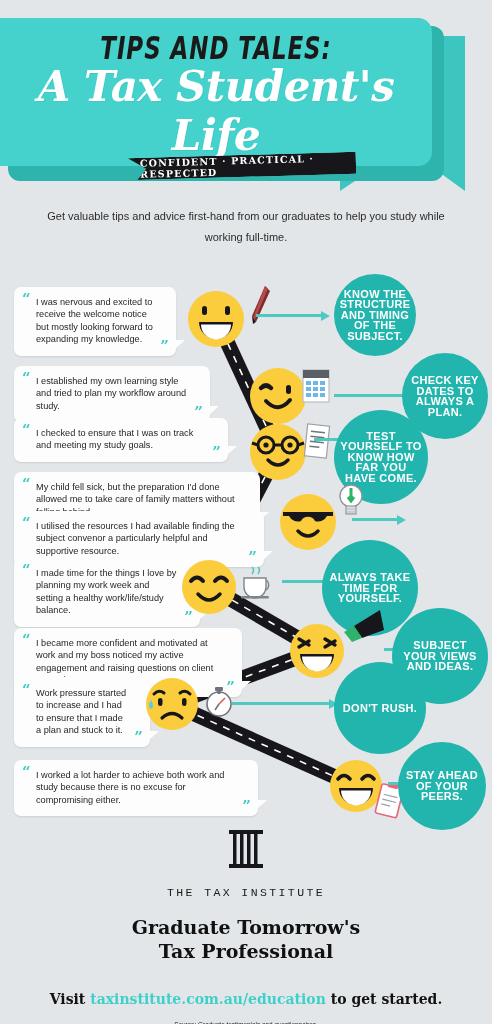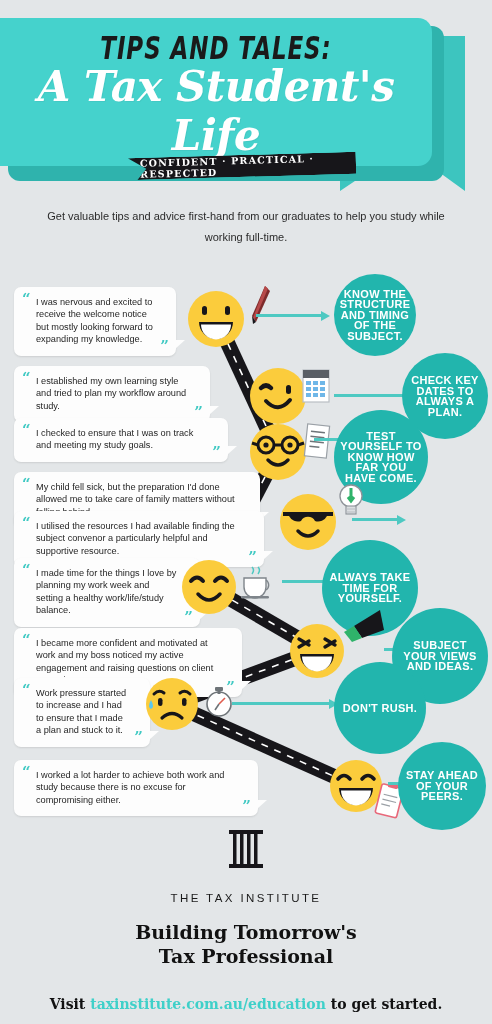--- a/index.html
+++ b/index.html
@@ -123,22 +123,22 @@
   
   .emoji { position: absolute; }
   .prop { position: absolute; }
 
   
   .footer { position: absolute; left: 0; top: 830px; width: 492px; }
   .logo-mark {
     margin: 0 auto; width: 46px; height: 40px; position: relative;
   }
   .logo-name {
-    text-align: center; margin-top: 22px;
-    font-family: Liberation Sans, sans-serif;
+    text-align: center; margin-top: 16px;
+    font-family: Liberation Mono, monospace;
     font-size: 11.5px; letter-spacing: 2.4px;
     color: #1a1a1a; font-weight: normal;
   }
   .tagline {
     text-align: center; margin-top: 16px;
     font-family: "DejaVu Serif", serif;
     font-size: 19px; line-height: 24px;
     font-weight: bold; color: #111;
   }
   .cta {
@@ -414,20 +414,20 @@
       <rect x="6" y="0" width="34" height="4" fill="#17161a"></rect>
       <rect x="10" y="4" width="3.5" height="30" fill="#17161a"></rect>
       <rect x="17" y="4" width="3.5" height="30" fill="#17161a"></rect>
       <rect x="24" y="4" width="3.5" height="30" fill="#17161a"></rect>
       <rect x="31" y="4" width="3.5" height="30" fill="#17161a"></rect>
       <rect x="6" y="34" width="34" height="4" fill="#17161a"></rect>
     </svg>
   </div>
   <div class="logo-name">THE TAX INSTITUTE</div>
   <div class="tagline">
-    <div>Building Tomorrow's</div>
+    <div>Graduate Tomorrow's</div>
     <div>Tax Professional</div>
   </div>
   <div class="cta">
     <span>Visit </span><a href="#">taxinstitute.com.au/education</a><span> to get started.</span>
   </div>
   <div class="source">Source: Graduate testimonials and questionnaires.</div>
 </div>
 
 </body></html>

